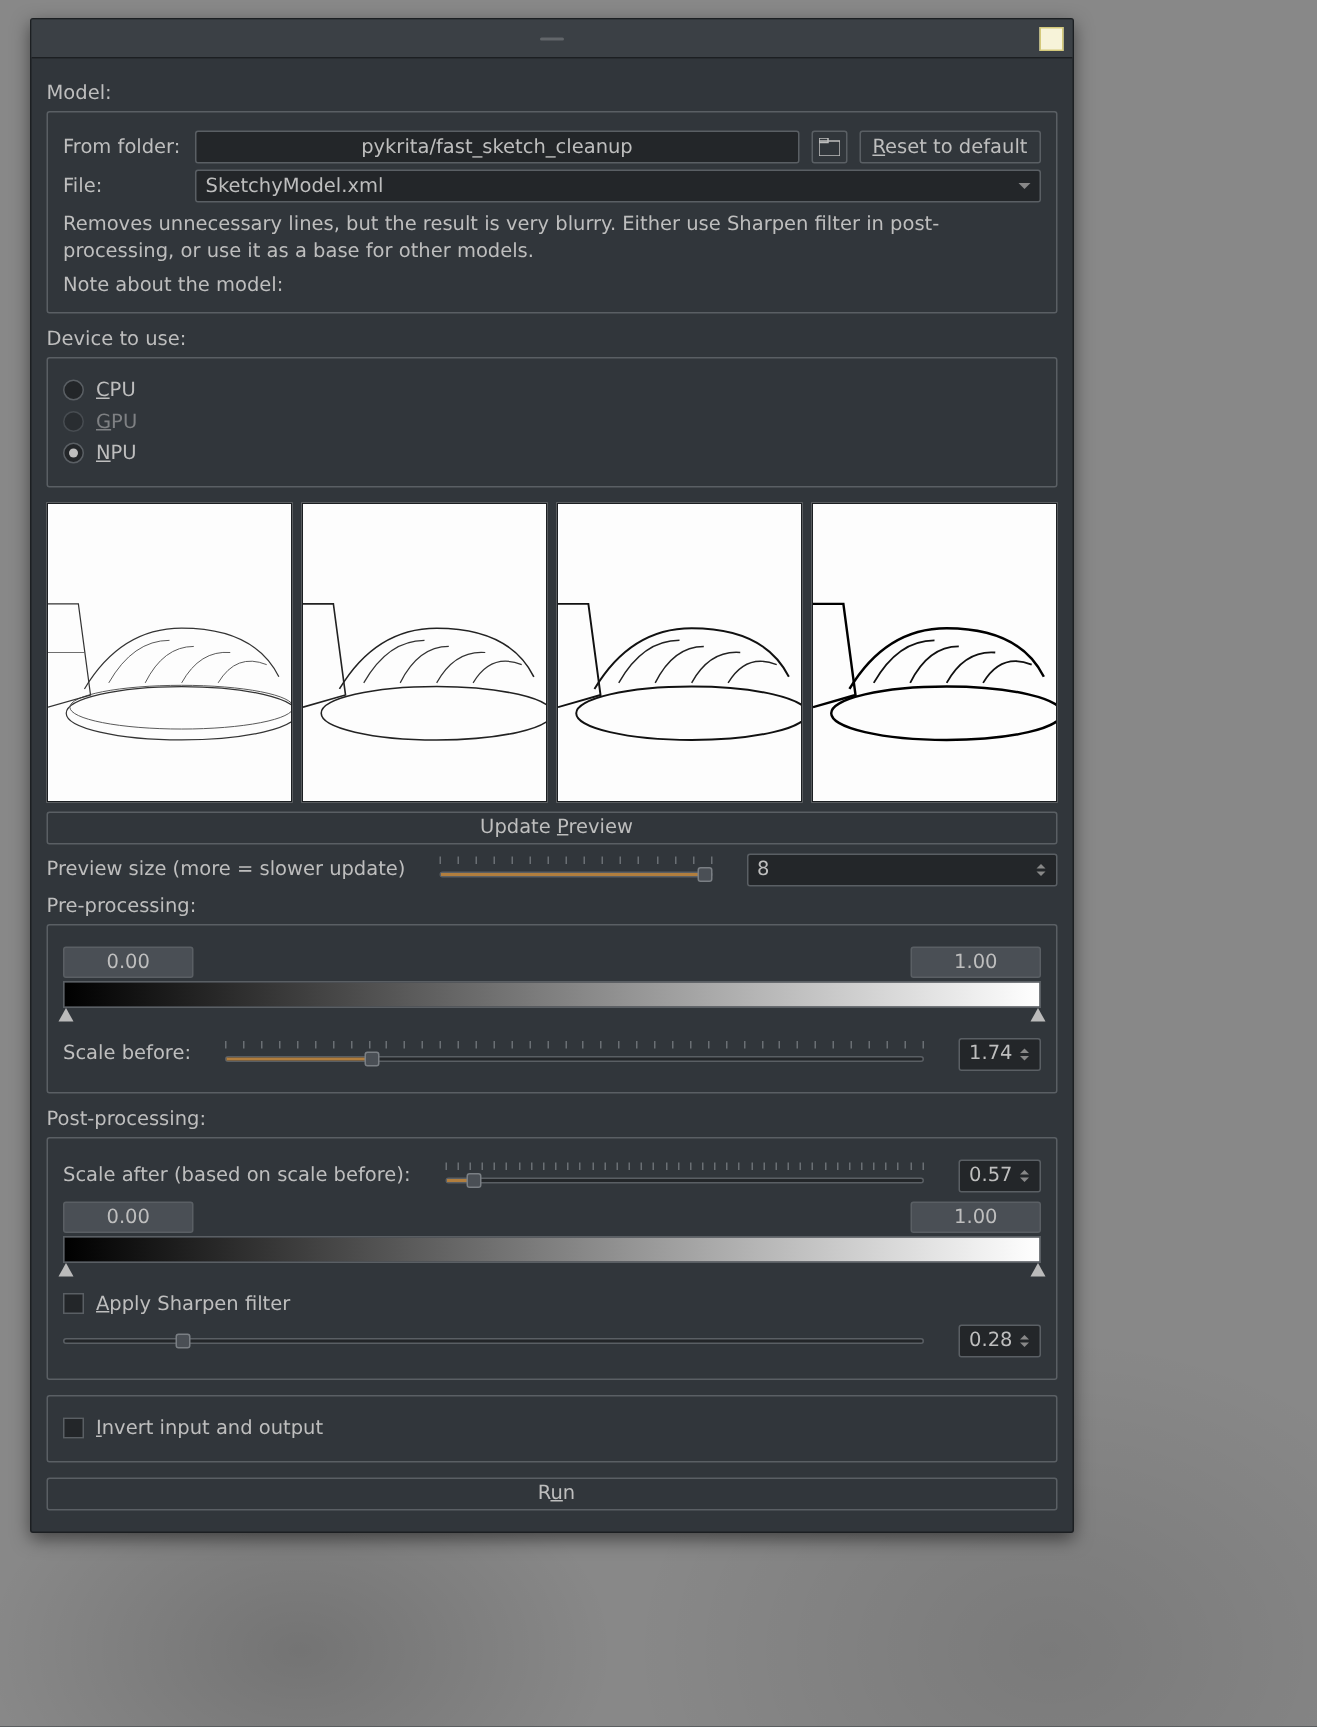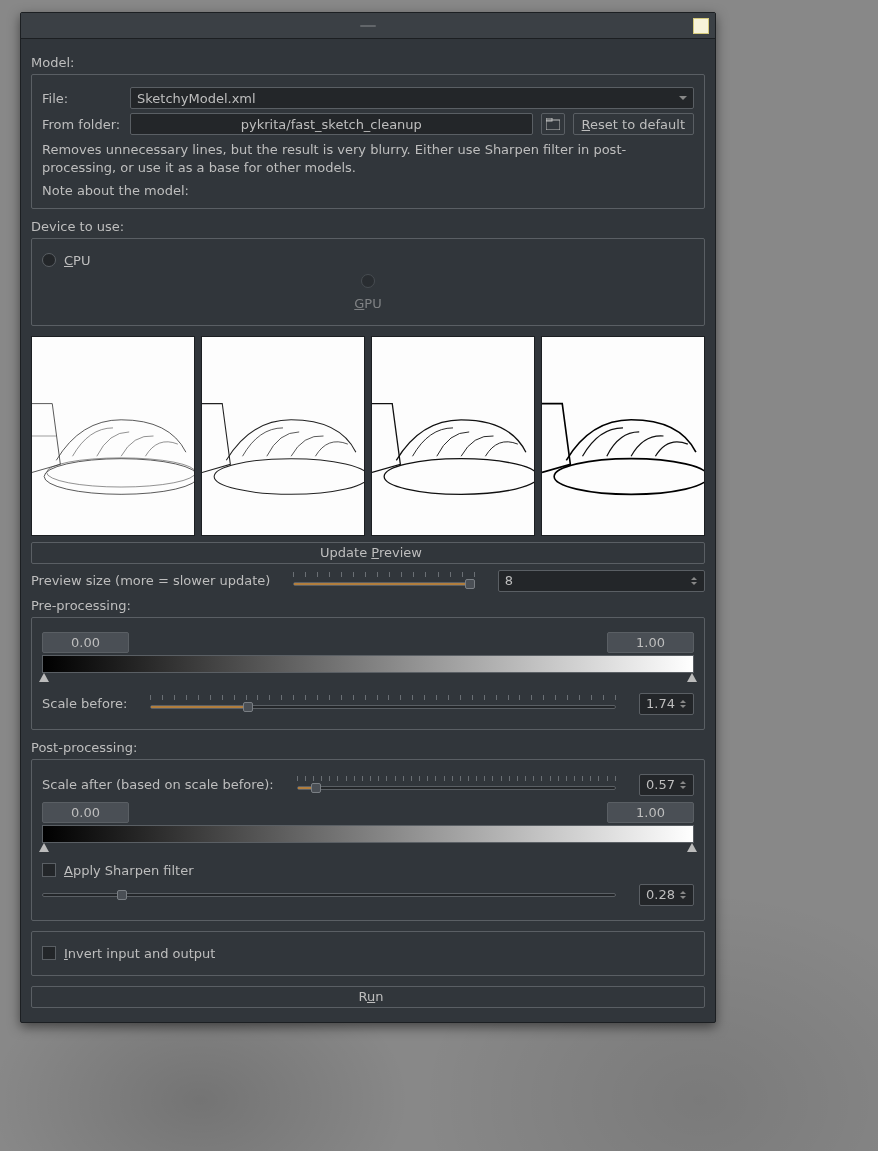--- a/index.html
+++ b/index.html
@@ -154,21 +154,21 @@
     align-items: center;
     justify-content: center;
     flex-shrink: 0;
   }
   .radio .dot.selected::after {
     content: "";
     width: 6px; height: 6px;
     border-radius: 50%;
     background: #bebebe;
   }
-  .radio.disabled { opacity: 0.55; flex-direction: column; }
+  .radio.disabled { opacity: 0.55; }
   .check .box {
     width: 14px; height: 14px;
     border: 1px solid #5a5f64;
     background: #232629;
     flex-shrink: 0;
   }
   .mnemonic { text-decoration: underline; }
   .previews {
     display: flex;
     gap: 6px;
@@ -333,54 +333,58 @@
   <div class="titlebar">
     <span class="titlebar-text"> </span>
     <div class="titlebar-close"></div>
   </div>
 
   <div class="content">
 
     <div class="label">Model:</div>
     <div class="group">
       <div class="row">
-        <div class="rlabel">File:</div>
-        <div class="combo">
-          <span>SketchyModel.xml</span>
-          <div class="arrow"></div>
-        </div>
-      </div>
-      <div class="row">
         <div class="rlabel">From folder:</div>
         <div class="lineedit">
           <span>pykrita/fast_sketch_cleanup</span>
         </div>
         <div class="btn btn-icon">
           <svg width="14" height="12">
             <rect x="0" y="2" width="14" height="10" fill="none" stroke="#bebebe" stroke-width="1"></rect>
             <rect x="0" y="0" width="6" height="3" fill="none" stroke="#bebebe" stroke-width="1"></rect>
           </svg>
         </div>
         <div class="btn">
           <span><span class="mnemonic">R</span><span>eset to default</span></span>
         </div>
       </div>
+      <div class="row">
+        <div class="rlabel">File:</div>
+        <div class="combo">
+          <span>SketchyModel.xml</span>
+          <div class="arrow"></div>
+        </div>
+      </div>
       <div class="note">Removes unnecessary lines, but the result is very blurry. Either use Sharpen filter in post-processing, or use it as a base for other models.</div>
       <div class="note">Note about the model:</div>
     </div>
 
     <div class="label">Device to use:</div>
     <div class="group">
       <div class="radio">
         <div class="dot"></div>
         <span><span class="mnemonic">C</span>PU</span>
       </div>
       <div class="radio disabled">
         <div class="dot"></div>
         <span><span class="mnemonic">G</span>PU</span>
+      </div>
+      <div class="radio">
+        <div class="dot selected"></div>
+        <span><span class="mnemonic">N</span>PU</span>
       </div>
     </div>
 
     <div class="previews">
       <div class="preview">
         <svg viewBox="0 0 200 200">
           <ellipse cx="110" cy="150" rx="95" ry="22" fill="none" stroke="#333" stroke-width="1"></ellipse>
           <ellipse cx="110" cy="145" rx="92" ry="18" fill="none" stroke="#555" stroke-width="0.8"></ellipse>
           <path d="M 30 130 Q 60 80 110 80 Q 170 80 190 120" fill="none" stroke="#333" stroke-width="1"></path>
           <path d="M 50 125 Q 70 90 100 90" fill="none" stroke="#555" stroke-width="0.8"></path>

